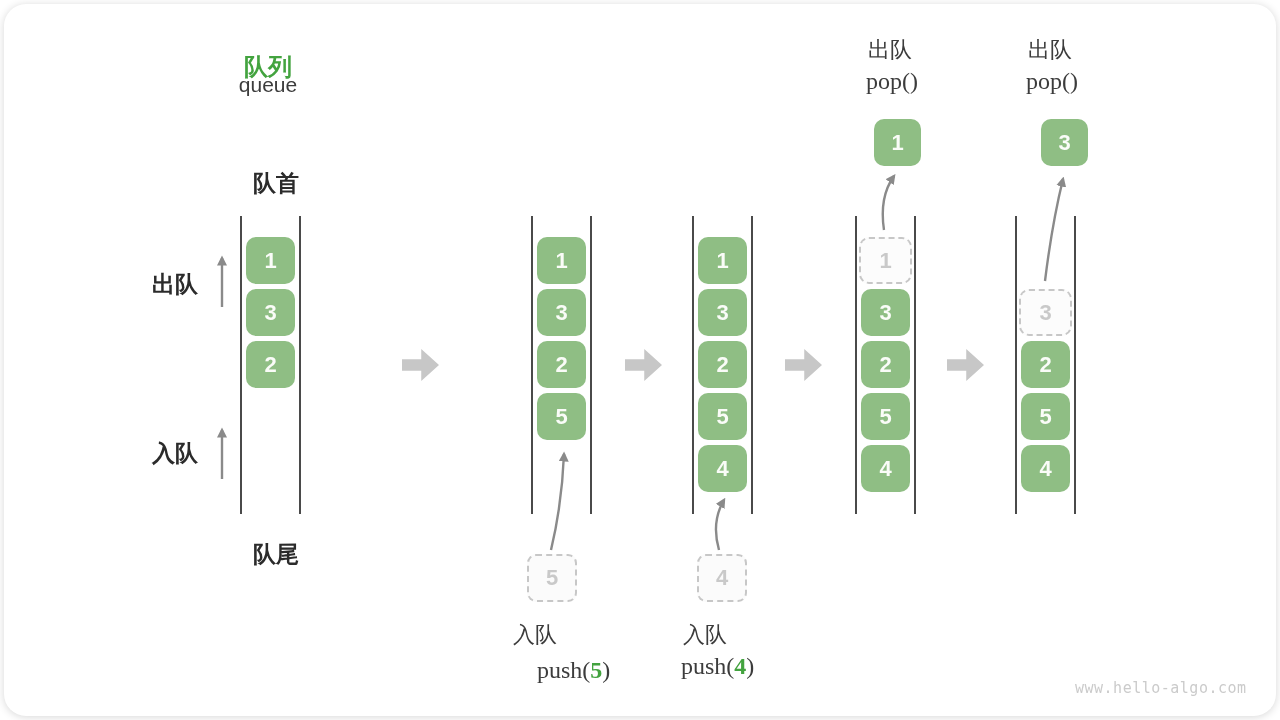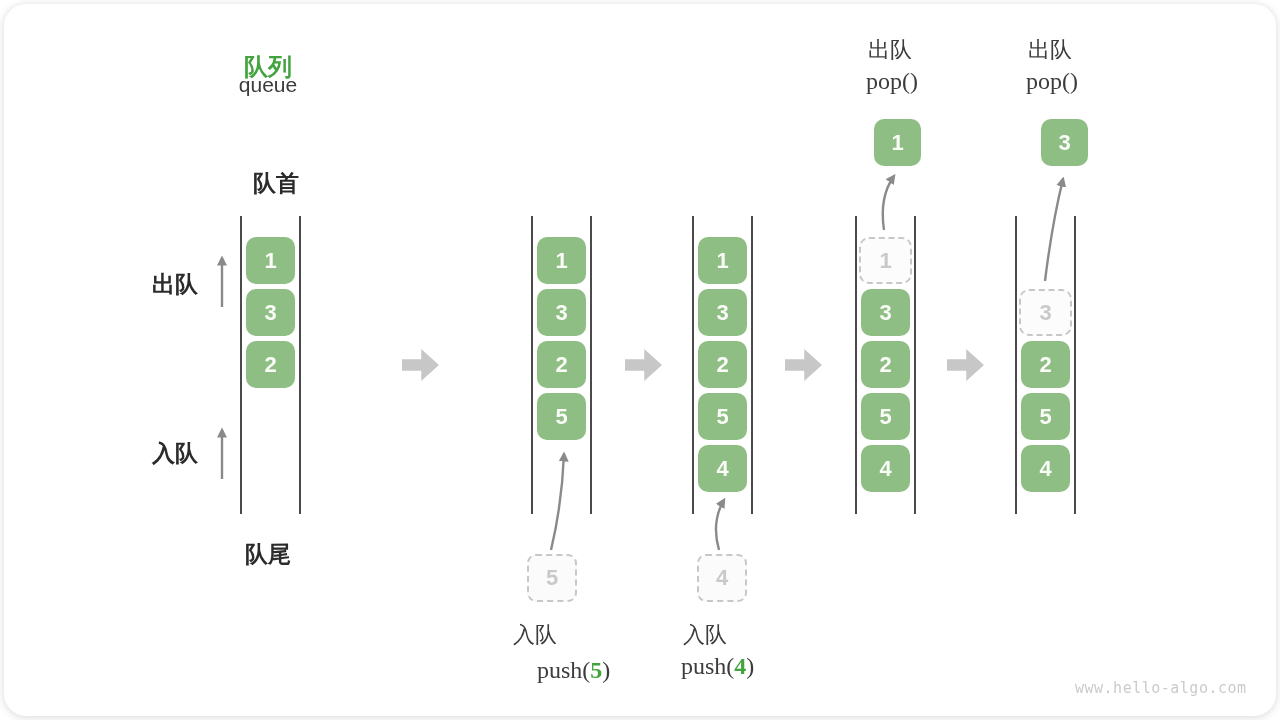--- a/index.html
+++ b/index.html
@@ -14,21 +14,21 @@
     background:#ffffff; border-radius:22px;
     box-shadow:0 1px 8px rgba(0,0,0,0.16);
     font-family:"Liberation Sans","DejaVu Sans",sans-serif;
     overflow:hidden;
   }
   .abs{position:absolute;}
   .title-zh{left:233px;top:31px;width:62px;text-align:center;font-size:24px;font-weight:700;color:var(--green-accent);margin-top:16px;}
   .title-en{left:223px;top:69px;width:82px;text-align:center;font-size:21px;color:var(--ink-soft);font-family:Liberation Sans, sans-serif;}
   .side-lbl{font-size:23px;font-weight:700;color:var(--ink);}
   .lbl-front{left:233px;top:164px;width:62px;text-align:right;}
-  .lbl-rear{left:233px;top:535px;width:62px;text-align:center;}
+  .lbl-rear{left:233px;top:535px;width:62px;text-align:right;}
   .lbl-deq{left:145px;top:265px;width:52px;text-align:center;}
   .lbl-enq{left:145px;top:434px;width:52px;text-align:center;}
   .qcol{position:absolute;top:212px;height:298px;width:57px;border-left:2px solid var(--line);border-right:2px solid var(--line);}
   .box{position:absolute;left:4px;width:49px;height:47px;border-radius:10px;background:var(--green-box);
        color:var(--box-text);font-size:22px;font-weight:700;display:flex;align-items:center;justify-content:center;}
   .ghost{position:absolute;left:2px;width:49px;height:43px;border-radius:10px;background:#FCFCFC;
        border:2px dashed var(--ghost-border);color:var(--ghost-text);font-size:22px;font-weight:700;
        display:flex;align-items:center;justify-content:center;}
   .r1{top:21px;} .r2{top:73px;} .r3{top:125px;} .r4{top:177px;} .r5{top:229px;}
   .popped{position:absolute;width:47px;height:47px;border-radius:10px;background:var(--green-box);

